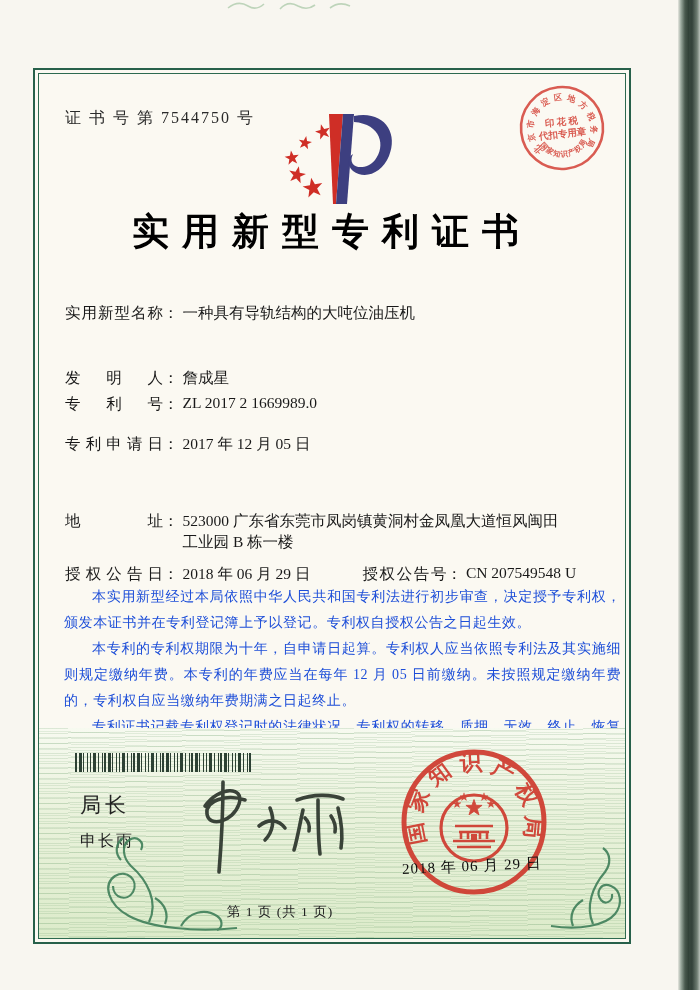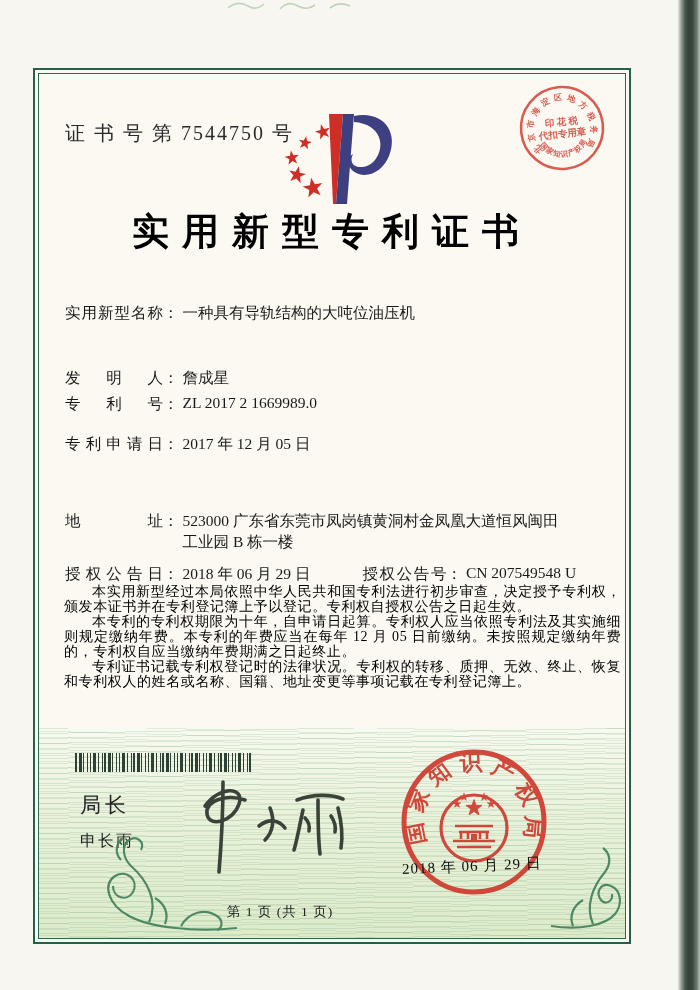--- a/index.html
+++ b/index.html
@@ -19,39 +19,39 @@
   .frame{
     position:absolute;left:33px;top:68px;width:598px;height:876px;
     border:2.5px solid #27604a;background:#fbf9f2;box-sizing:border-box;
   }
   .frame-inner{
     position:absolute;inset:3px;border:1px solid #2d6a50;box-sizing:border-box;
   }
   .scribble{position:absolute;left:225px;top:0;opacity:.55;}
 
   .cert-no{
-    position:absolute;left:65px;top:120px;font-size:20px;letter-spacing:2px;color:#2a2a2a;
+    position:absolute;left:65px;top:108px;font-size:16px;letter-spacing:2px;color:#2a2a2a;
   }
   .logo{position:absolute;left:283px;top:110px;}
   .tax-stamp{position:absolute;left:518px;top:84px;transform:rotate(-6deg);opacity:.88;}
 
   .title{
     position:absolute;left:33px;top:207px;width:598px;text-align:center;
     font-size:37px;font-weight:600;letter-spacing:13px;color:#000000;
   }
   .frow{position:absolute;left:65px;font-size:15.5px;color:#191919;white-space:nowrap;}
   .frow .lbl{display:inline-block;width:98px;text-align:justify;text-align-last:justify;vertical-align:top;}
   .frow .colon{display:inline-block;vertical-align:top;}
   .frow .val{display:inline-block;vertical-align:top;margin-left:4px;white-space:pre-line;max-width:440px;}
   .frow.addr{white-space:normal;}
   .auth2{margin-left:52px;margin-top:40px;}
 
   .paras{
     position:absolute;left:64px;top:584px;width:557px;
-    font-size:14px;line-height:15px;letter-spacing:.6px;color:#000000;
+    font-size:14px;line-height:26px;letter-spacing:.6px;color:#1d4ed8;
     text-align:justify;
   }
   .paras p{margin:0;text-indent:2em;}
 
   .band{
     position:absolute;left:39px;top:728px;width:586px;height:210px;
     background:
       repeating-linear-gradient(179deg, rgba(110,160,110,.20) 0 1px, rgba(255,255,255,0) 1px 5px),
       repeating-linear-gradient(181.5deg, rgba(110,160,110,.16) 0 1px, rgba(255,255,255,0) 1px 6px),
       linear-gradient(180deg,#f7faf0 0%,#eaf2dc 40%,#dcebca 100%);

